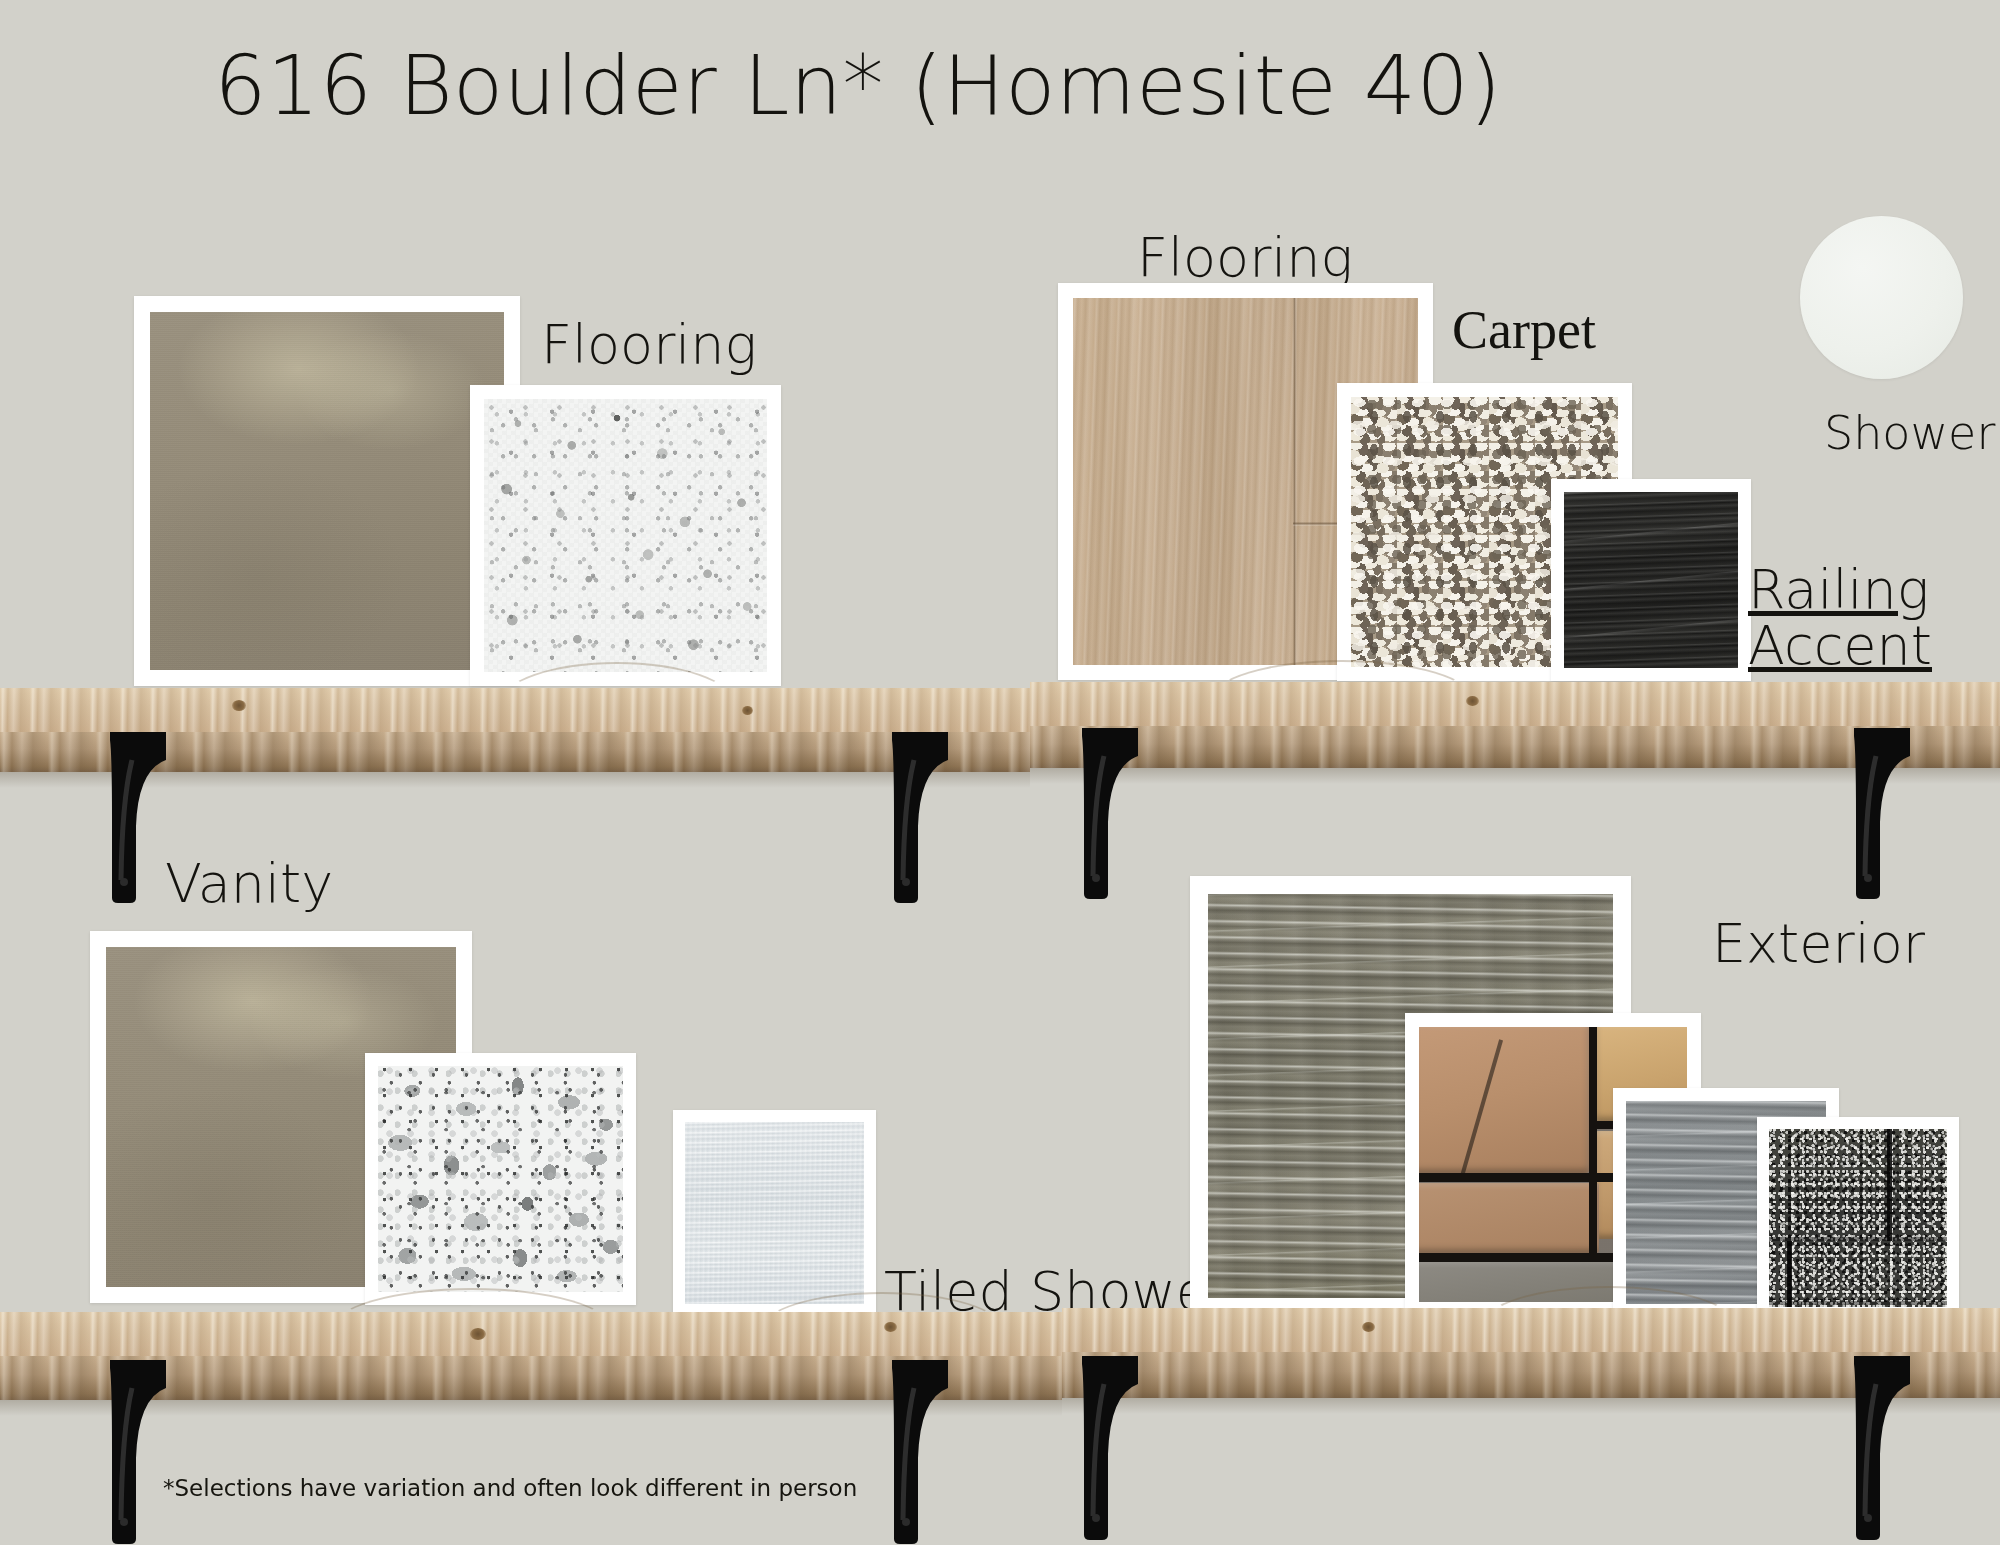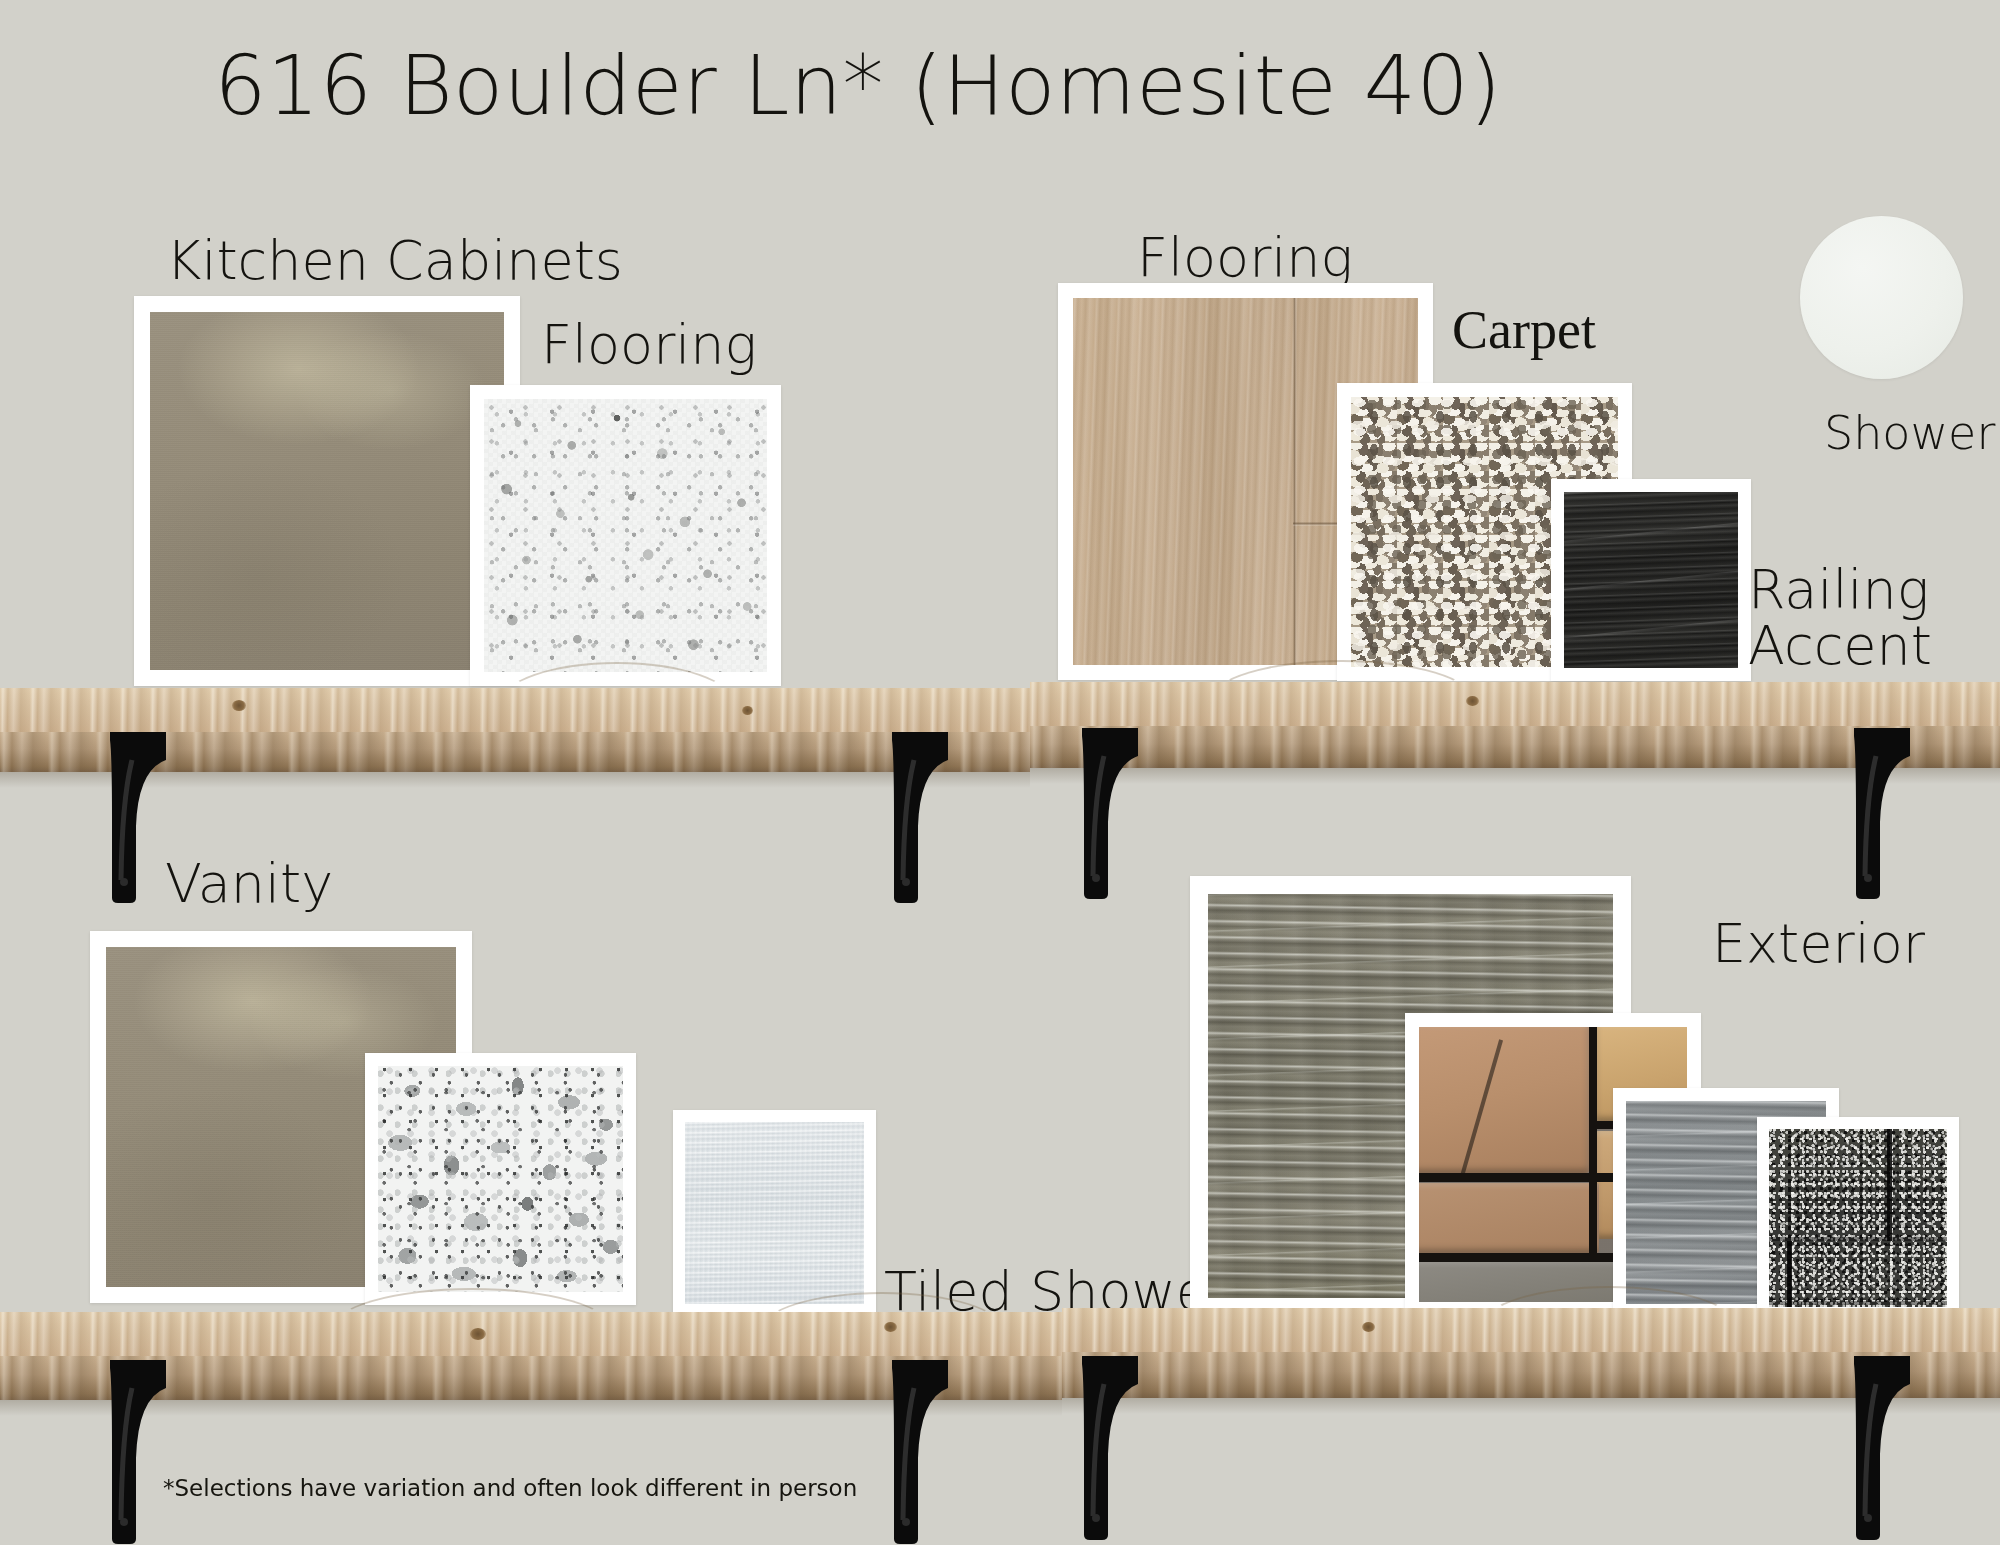--- a/index.html
+++ b/index.html
@@ -421,21 +421,20 @@
   .bracket { position: absolute; }
   .bracket svg { display: block; }
 </style>
 </head>
 <body>
 
 <div id="board">
 
   <div class="title">616 Boulder Ln* (Homesite 40)</div>
 
-  <div class="label" style="left:166px; top:233px;">Kitchen Cabinets</div>
 
   <div class="swatch" style="left:134px; top:296px; width:386px; height:390px; padding:16px;">
     <div class="fill mat-cabinet" style="inset:16px;"></div>
   </div>
 
   <div class="label" style="left:541px; top:317px;">Flooring</div>
 
   <div class="swatch" style="left:470px; top:385px; width:311px; height:301px; padding:14px;">
     <div class="fill mat-quartz-fine" style="inset:14px;"></div>
   </div>
@@ -452,21 +451,21 @@
   <div class="label" style="left:1452px; top:302px;font-family:Liberation Serif, serif;">Carpet</div>
 
   <div class="swatch" style="left:1337px; top:383px; width:295px; height:298px; padding:14px;">
     <div class="fill mat-carpet" style="inset:14px;"></div>
   </div>
 
   <div class="swatch" style="left:1551px; top:479px; width:200px; height:202px; padding:13px;">
     <div class="fill mat-railing" style="inset:13px;"></div>
   </div>
 
-  <div class="label two-line" style="left:1748px; top:562px; width:240px;">
+  <div class="label two-line" style="left:1748px; top:562px; width:240px;text-decoration:underline;">
     <span>Railing</span><br>
     <span>Accent</span>
   </div>
 
   <div class="paint-dot" style="left:1800px; top:216px; width:163px; height:163px;"></div>
   <div class="label" style="left:1824px; top:410px; font-size:46px;">Shower</div>
 
   <div class="shelf" style="left:0px; top:688px; width:1030px; height:84px;">
     <div class="shelf-top"></div>
     <div class="shelf-face" style="top:44px; height:40px;"></div>

